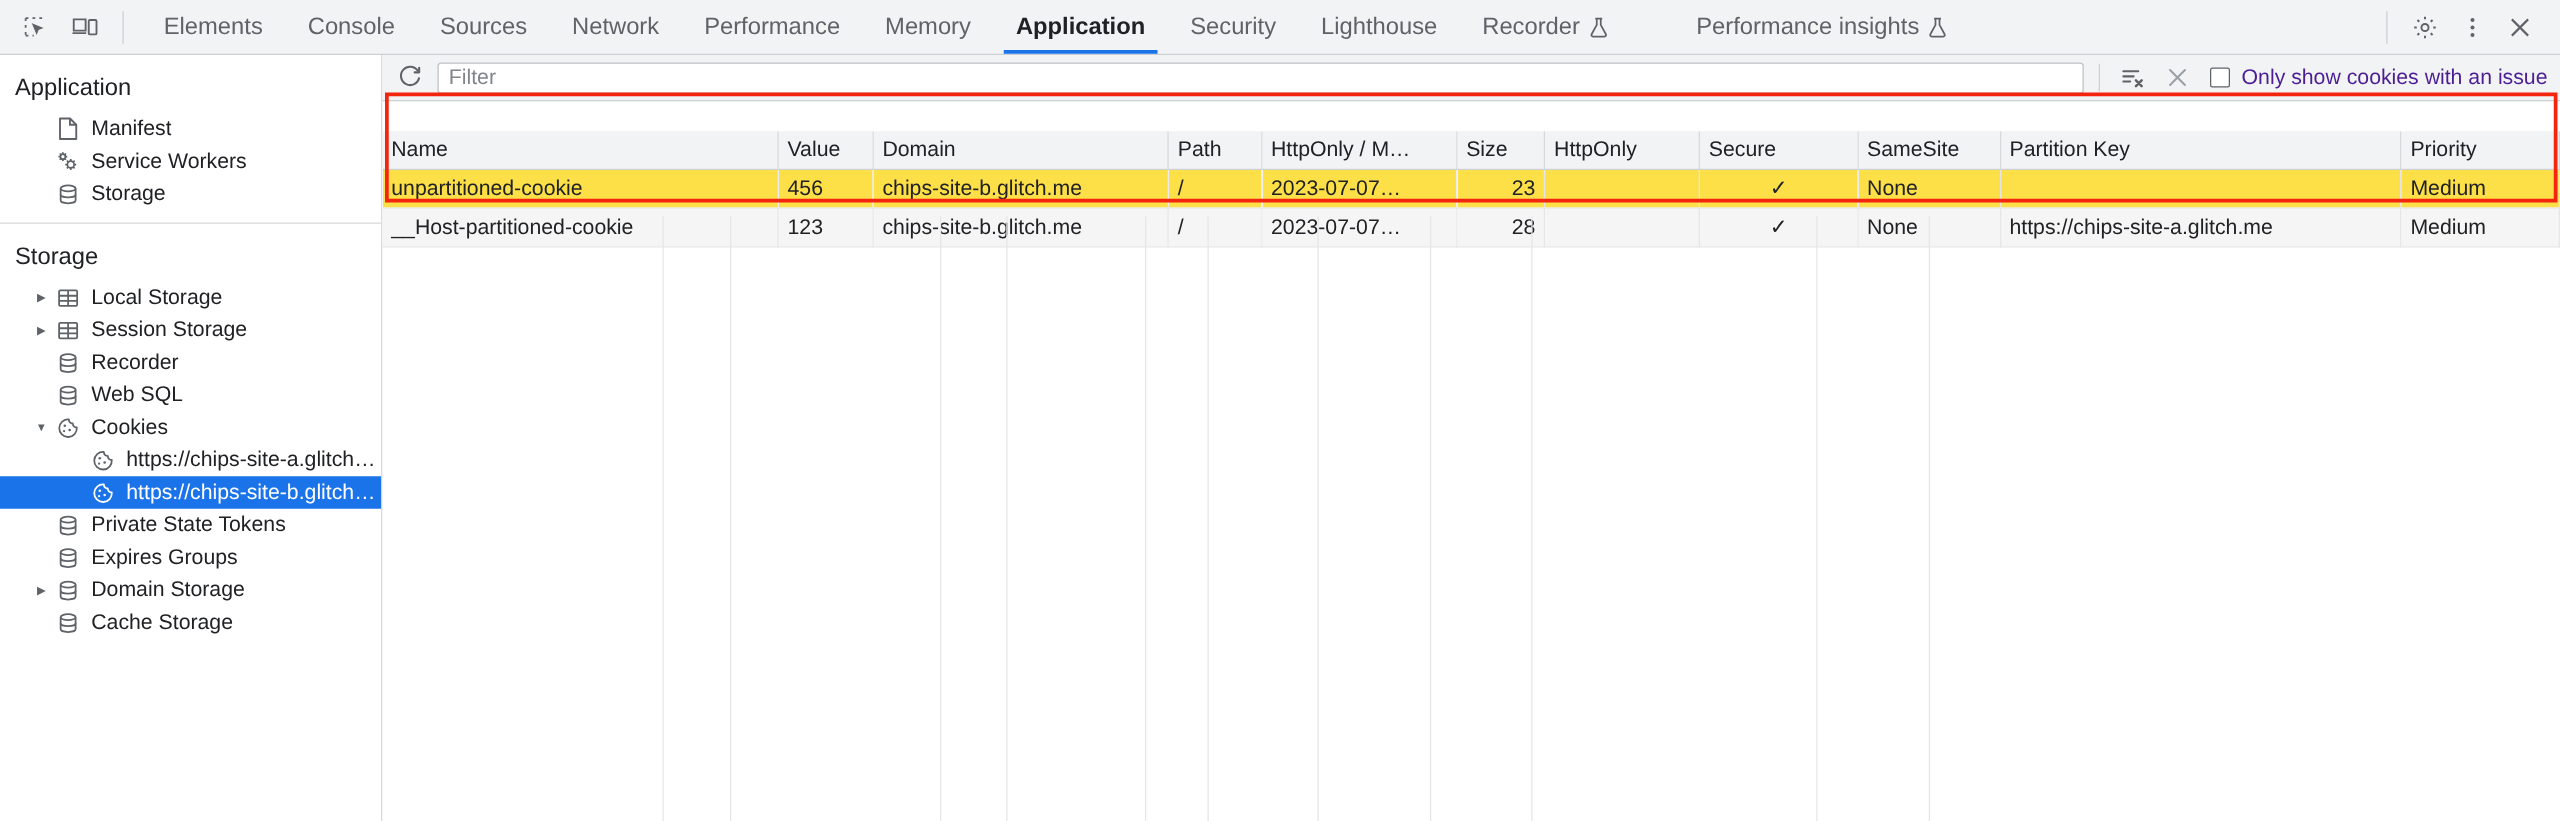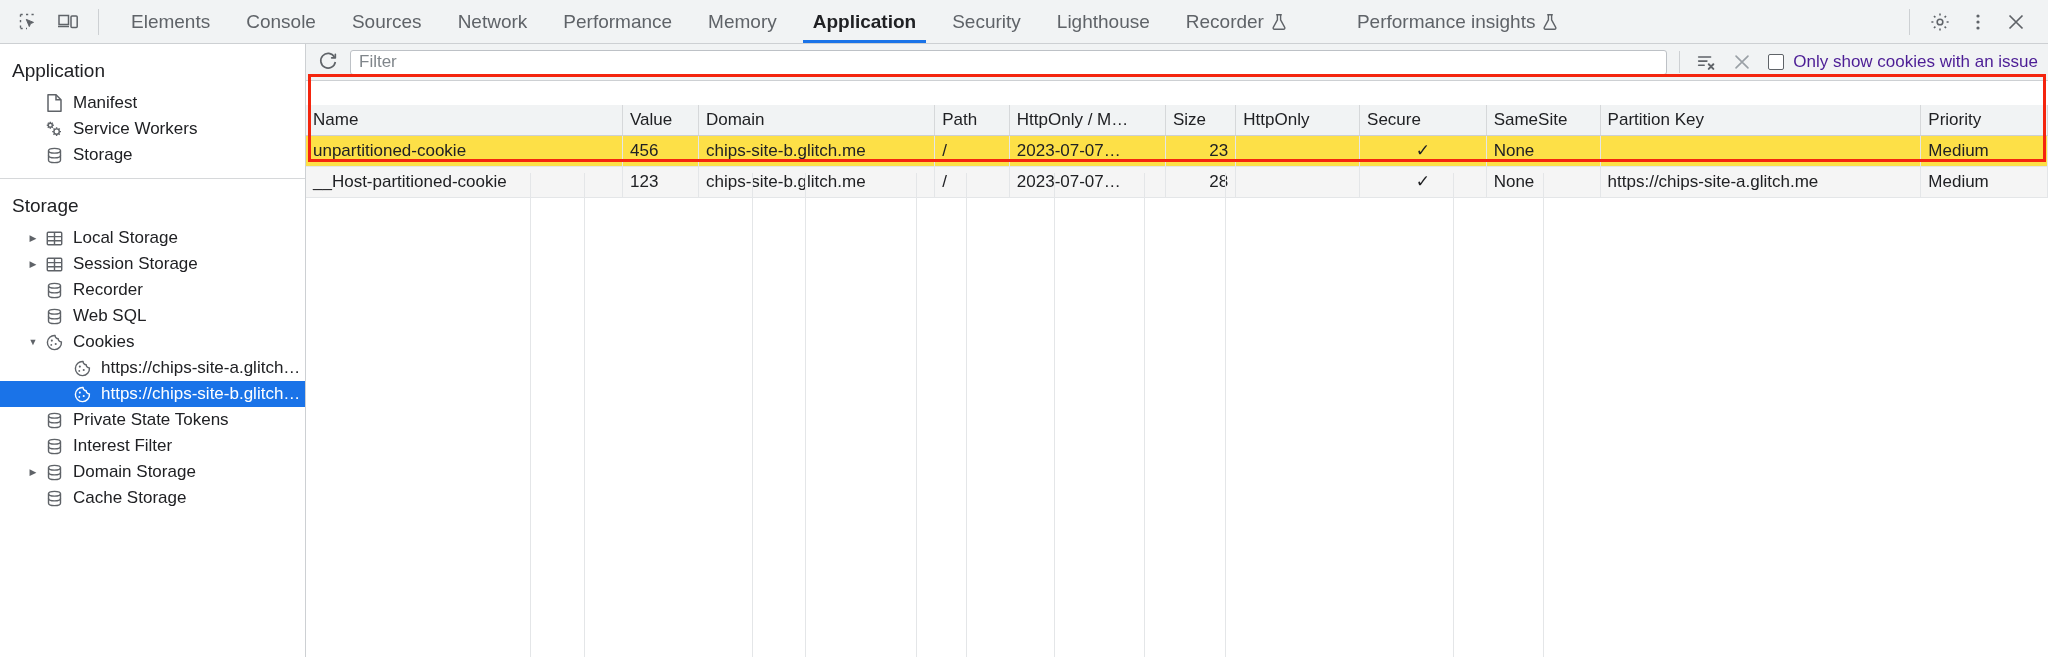--- a/index.html
+++ b/index.html
@@ -484,21 +484,21 @@
             </div>
             <div class="side-item indent-1">
               <span class="twisty none"></span>
               <span class="side-icon">
                 <svg width="19" height="19" viewBox="0 0 20 20" fill="none" stroke="#5f6368" stroke-width="1.5">
       <ellipse cx="10" cy="5" rx="6.3" ry="2.5"></ellipse>
                   <path d="M3.7 5v10c0 1.4 2.8 2.5 6.3 2.5s6.3-1.1 6.3-2.5V5"></path>
       <path d="M3.7 10c0 1.4 2.8 2.5 6.3 2.5s6.3-1.1 6.3-2.5"></path>
                 </svg>
               </span>
-              <span class="side-label">Interest Filter</span>
+              <span class="side-label">Expires Groups</span>
             </div>
             <div class="side-item indent-1">
               <span class="twisty">▶</span>
               <span class="side-icon">
                 <svg width="19" height="19" viewBox="0 0 20 20" fill="none" stroke="#5f6368" stroke-width="1.5">
       <ellipse cx="10" cy="5" rx="6.3" ry="2.5"></ellipse>
                   <path d="M3.7 5v10c0 1.4 2.8 2.5 6.3 2.5s6.3-1.1 6.3-2.5V5"></path>
       <path d="M3.7 10c0 1.4 2.8 2.5 6.3 2.5s6.3-1.1 6.3-2.5"></path>
                 </svg>
               </span>

